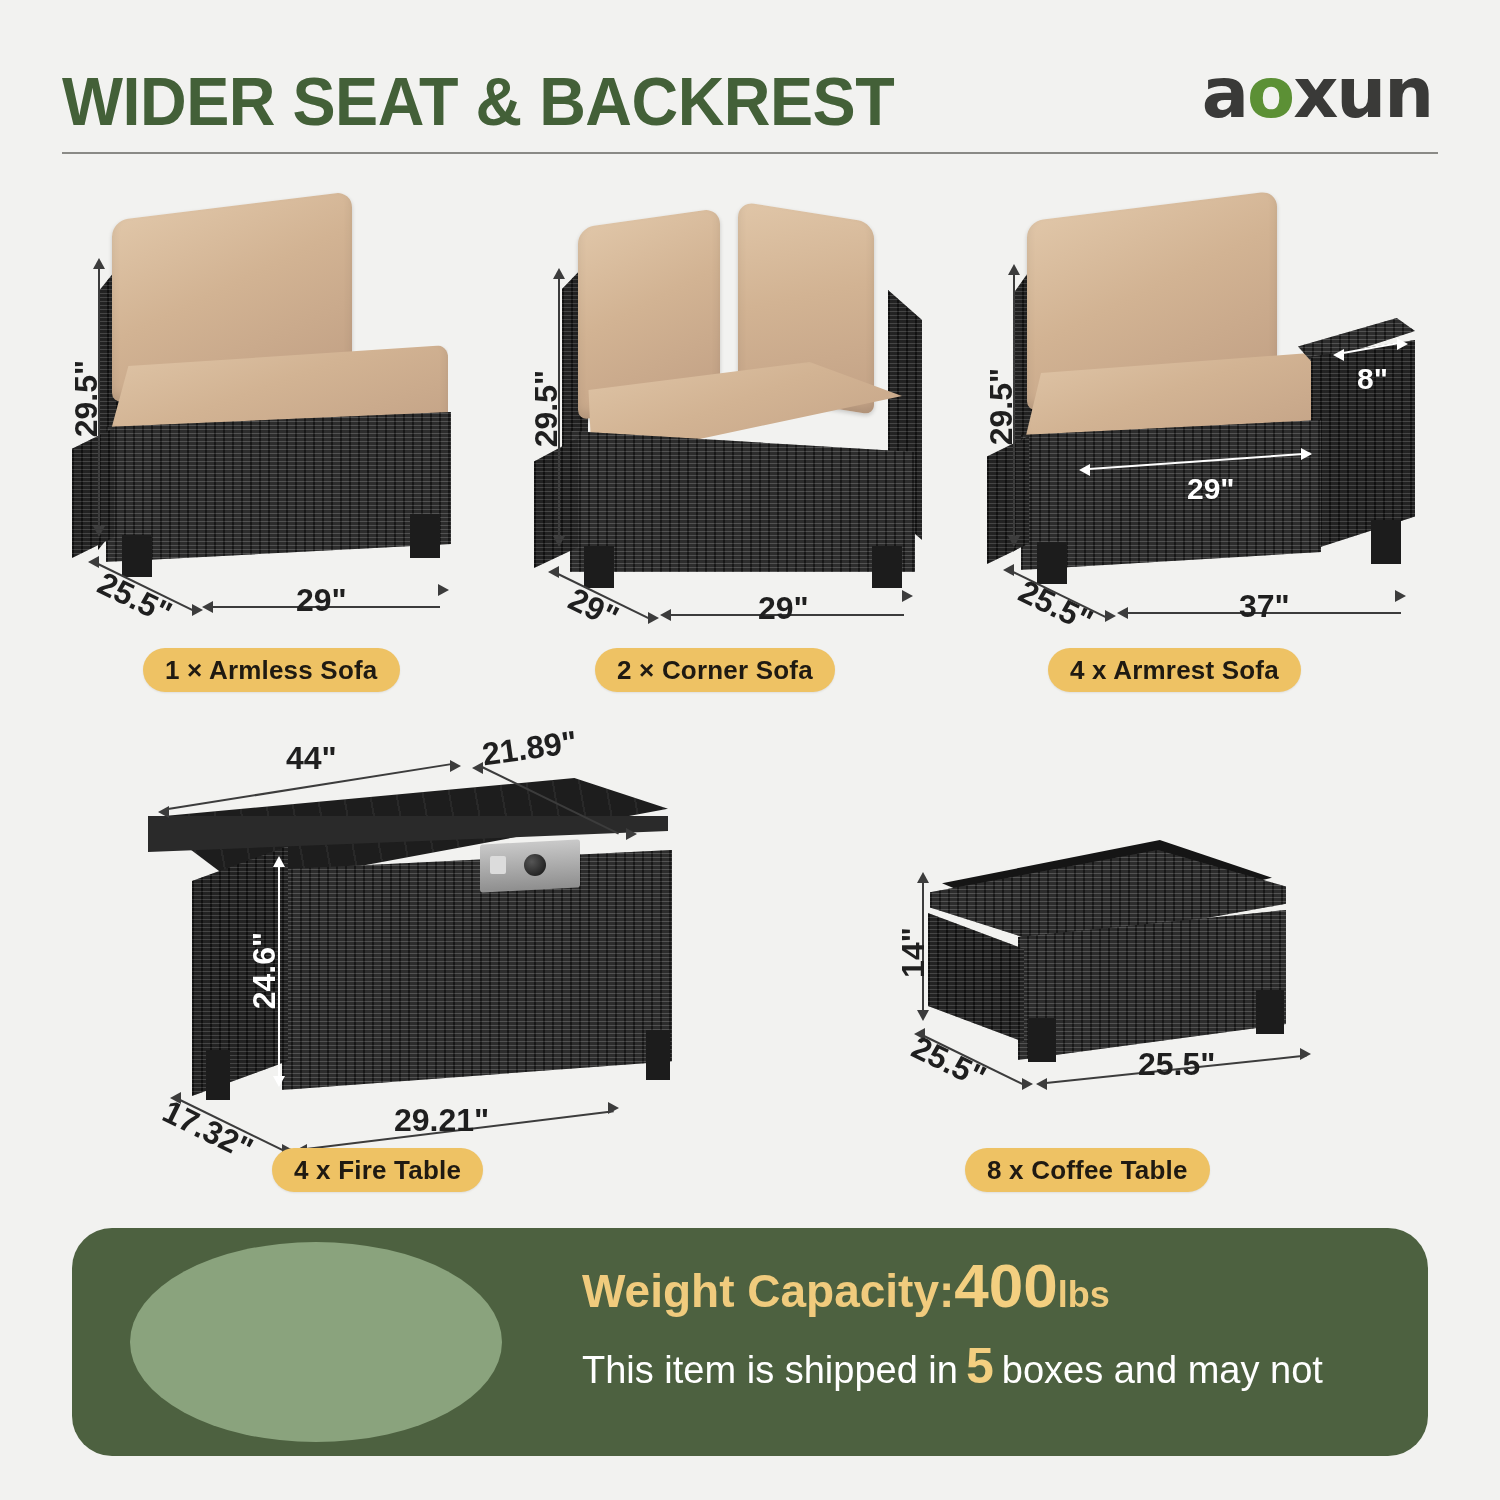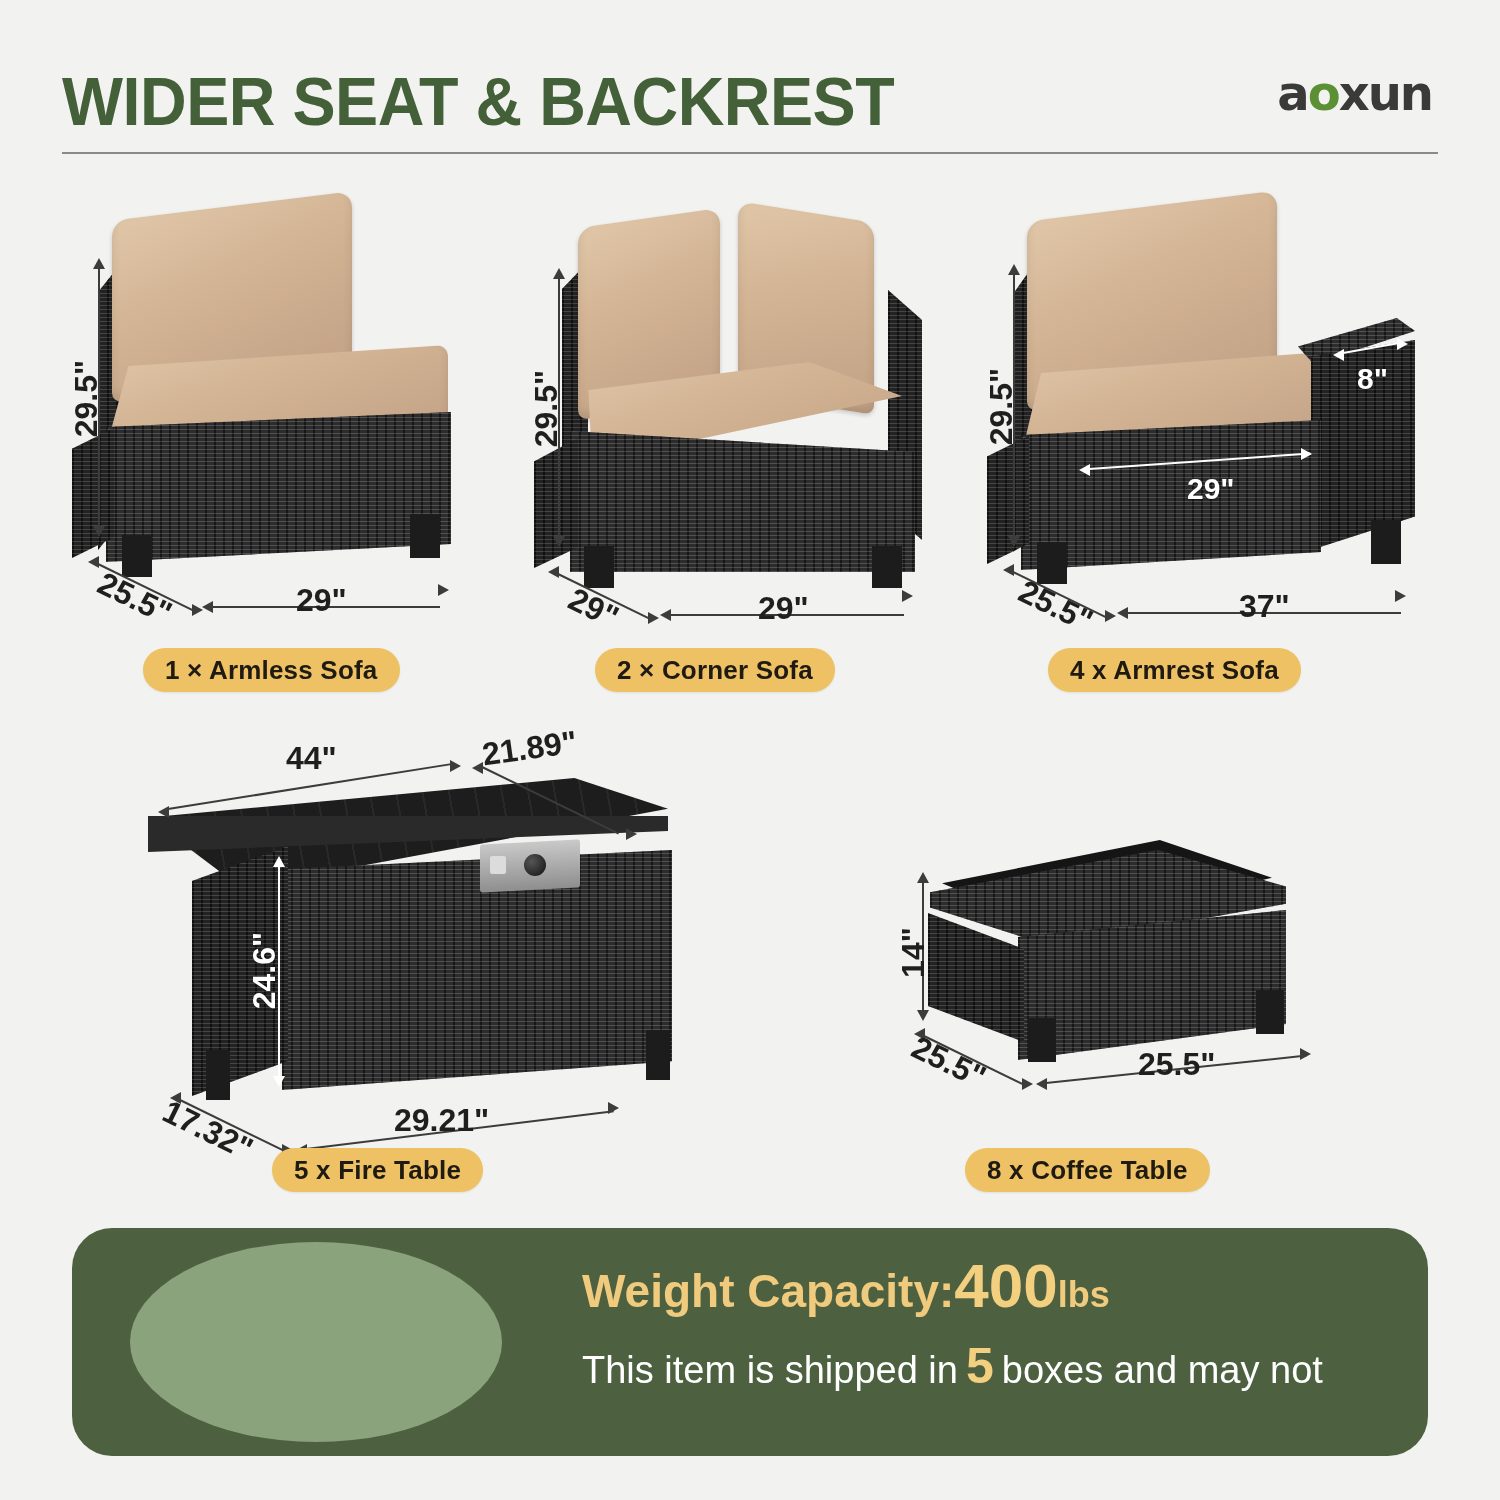--- a/index.html
+++ b/index.html
@@ -15,21 +15,21 @@
   .header { position: absolute; left: 0; top: 0; width: 1500px; height: 170px; }
   .title {
     position: absolute; left: 62px; top: 62px;
     font-size: 68px; font-weight: 700; letter-spacing: -0.5px;
     color: #436038;
     font-family: "Liberation Sans Narrow", "Liberation Sans", sans-serif;
     transform: scaleX(0.95); transform-origin: left top;
     white-space: nowrap;
   }
   .logo { position: absolute; right: 68px; top: 62px; height: 62px; display: flex; align-items: center; }
-  .logo-text { font-size: 48px; font-weight: 700; letter-spacing: -2px; color: #3a3a38; font-family: "DejaVu Sans", sans-serif; }
+  .logo-text { font-size: 70px; font-weight: 700; letter-spacing: -2px; color: #3a3a38; font-family: "DejaVu Sans", sans-serif; }
   .logo-o { color: #5c9035; }
   .header-rule { position: absolute; left: 62px; top: 152px; width: 1376px; height: 2px; background: #8a8a86; }
 
   
   .item { position: absolute; }
   .wicker {
     position: absolute;
     background-color: #3b3b3b;
     background-image:
       repeating-linear-gradient(0deg, rgba(255,255,255,0.10) 0px, rgba(255,255,255,0.10) 1px, rgba(0,0,0,0.30) 1px, rgba(0,0,0,0.30) 4px),
@@ -250,21 +250,21 @@
   <div class="dim-line h" style="left:48px; top:368px; width:116px; transform:rotate(26deg); transform-origin:left center;"></div>
   <div class="arrow left" style="left:40px; top:362px;"></div>
   <div class="arrow right" style="left:152px; top:414px;"></div>
   <div class="dim-label rot" style="left:30px; top:382px; font-size:32px; transform:rotate(26deg);">17.32"</div>
 
   <div class="dim-line h" style="left:176px; top:418px; width:310px; transform:rotate(-7deg); transform-origin:left center;"></div>
   <div class="arrow left" style="left:166px; top:414px;"></div>
   <div class="arrow right" style="left:478px; top:372px;"></div>
   <div class="dim-label" style="left:264px; top:372px; font-size:32px;">29.21"</div>
 </div>
-<div class="pill" style="left:272px; top:1148px;">5 x Fire Table</div>
+<div class="pill" style="left:272px; top:1148px;">4 x Fire Table</div>
 
 <div class="item" style="left:870px; top:830px; width:470px; height:300px;">
 
   <div style="position:absolute; left:72px; top:10px; width:330px; height:90px; background:#151515;
               clip-path:polygon(0 48%,66% 0,100% 42%,34% 100%);"></div>
   <div class="wicker wicker-mid" style="left:60px; top:20px; width:356px; height:96px; clip-path:polygon(0 44%,64% 0,100% 38%,100% 56%,34% 100%,0 60%);"></div>
 
   <div class="wicker wicker-mid" style="left:148px; top:80px; width:268px; height:150px; clip-path:polygon(0 18%,100% 0,100% 76%,0 100%);"></div>
   <div class="wicker wicker-dark" style="left:58px; top:62px; width:96px; height:150px; clip-path:polygon(0 14%,100% 38%,100% 100%,0 76%);"></div>
   <div class="leg" style="left:158px; top:188px; width:28px; height:44px;"></div>

